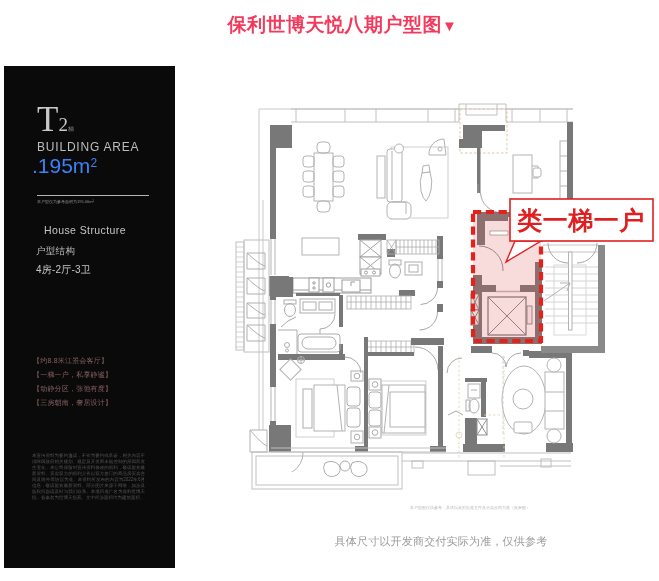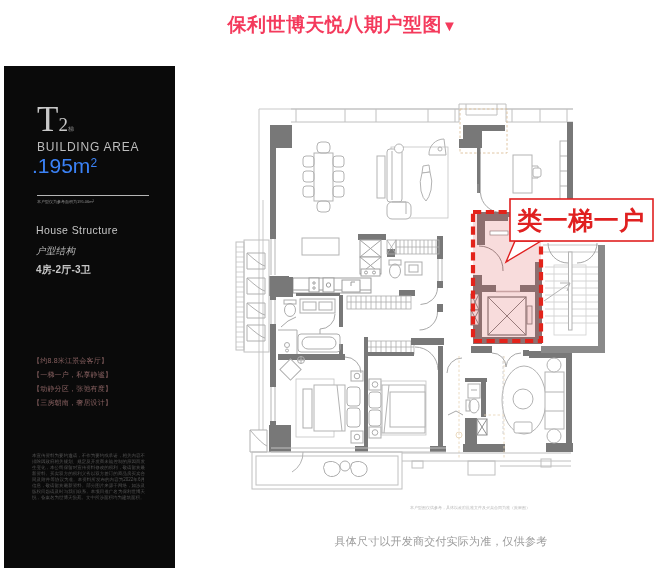--- a/index.html
+++ b/index.html
@@ -16,25 +16,25 @@
   <div class="abs" style="left:33px;top:36px;color:#c8c8c8;font-family:'Liberation Serif',serif;font-size:35px;line-height:1;">T<span style="font-size:19px;">2</span><span style="font-size:6px;color:#888;">梯</span></div>
 
   <div class="abs" style="left:33px;top:74px;color:#bdbdbd;font-size:12px;letter-spacing:0.8px;">BUILDING AREA</div>
 
   <div class="abs" style="left:28px;top:89px;color:#3b82f6;font-size:21px;line-height:1;">.195m<span style="font-size:12px;vertical-align:6px;">2</span></div>
 
   <div class="abs" style="left:33px;top:129px;width:112px;height:1px;background:#b5b5b5;"></div>
 
   <div class="abs" style="left:33px;top:133px;color:#8f8f8f;font-size:4px;">本户型仅为参考面积为195.06m²</div>
 
-  <div class="abs" style="left:32px;top:158px;color:#c6c6c6;font-size:10.5px;letter-spacing:0.4px;text-align:right;">House Structure</div>
-
-  <div class="abs" style="left:32px;top:179px;color:#bdbdbd;font-size:9.5px;letter-spacing:0.3px;font-style:italic;">户型结构</div>
-
-  <div class="abs" style="left:32px;top:197px;color:#c6c6c6;font-size:10px;letter-spacing:0.2px;font-weight:bold;">4房-2厅-3卫</div>
+  <div class="abs" style="left:40px;top:158px;color:#c6c6c6;font-size:10.5px;letter-spacing:0.4px;text-align:right;">House Structure</div>
+
+  <div class="abs" style="left:32px;top:179px;color:#bdbdbd;font-size:9.5px;letter-spacing:0.3px;">户型结构</div>
+
+  <div class="abs" style="left:32px;top:197px;color:#c6c6c6;font-size:10px;letter-spacing:0.2px;">4房-2厅-3卫</div>
 
   <div class="abs" style="left:29px;top:290px;color:#876060;font-size:7px;letter-spacing:0.2px;">【约8.8米江景会客厅】</div>
 
   <div class="abs" style="left:29px;top:304px;color:#876060;font-size:7px;letter-spacing:0.2px;">【一梯一户，私享静谧】</div>
 
   <div class="abs" style="left:29px;top:318px;color:#876060;font-size:7px;letter-spacing:0.2px;">【动静分区，张弛有度】</div>
 
   <div class="abs" style="left:29px;top:332px;color:#876060;font-size:7px;letter-spacing:0.2px;">【三房朝南，奢居设计】</div>
 
   <div class="abs" style="left:28px;top:387px;width:113px;color:#555555;font-size:4.5px;line-height:6px;text-align:justify;">本宣传资料为要约邀请，不作为要约或承诺，相关内容不排除因政府相关规划、规定及开发商未能控制的原因而发生变化，本公司保留对宣传资料修改的权利，敬请留意最新资料。买卖双方的权利义务以双方签订的商品房买卖合同及附件等协议为准。本资料所发布的内容为2022年6月信息，敬请留意最新资料。部分图片来源于网络，如涉及版权问题请及时与我们联系。本项目推广名为保利世博天悦，备案名为世博天悦苑。文中所涉面积均为建筑面积。</div>

